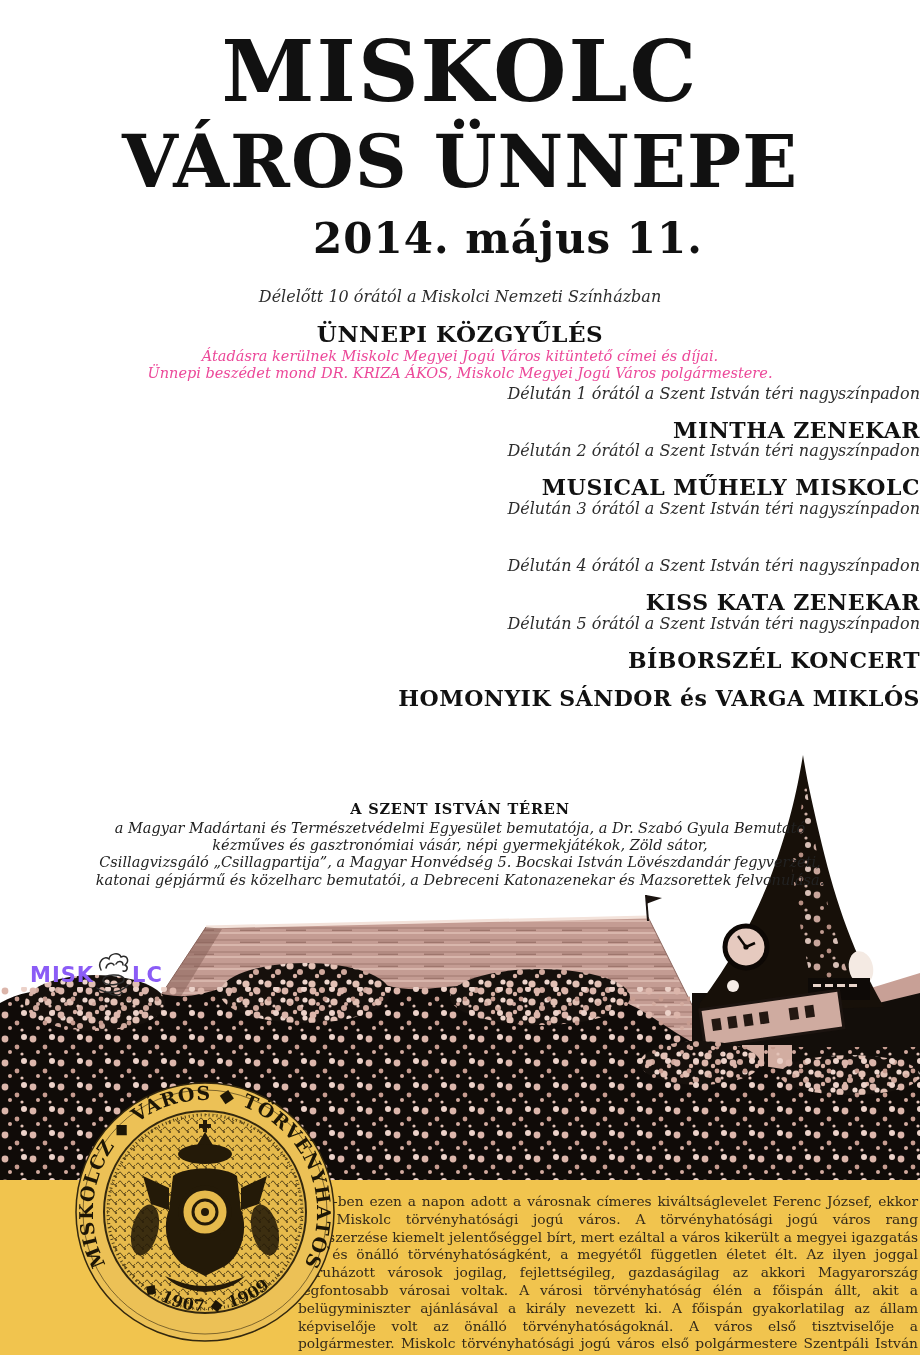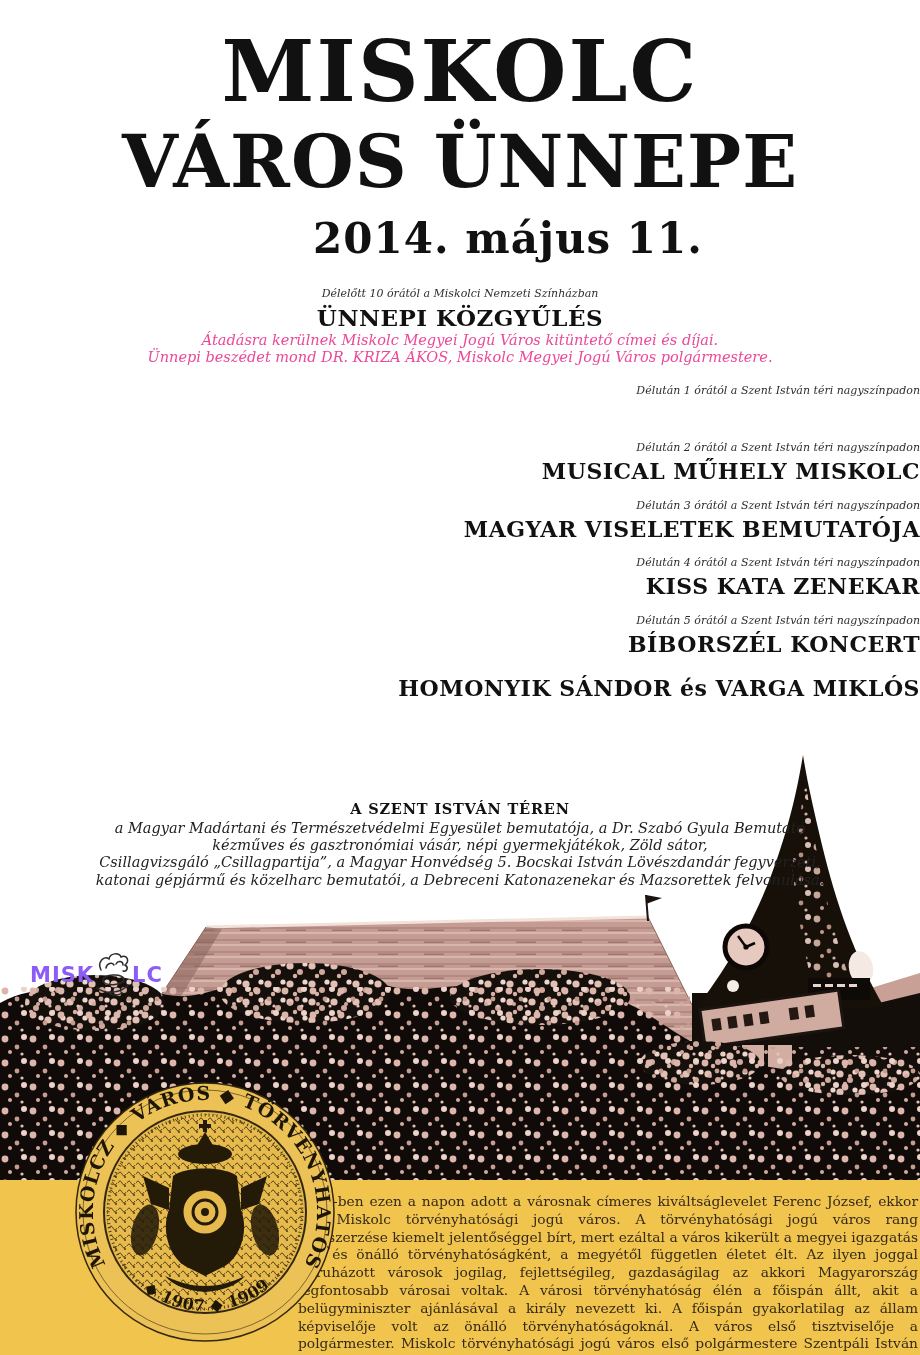--- a/index.html
+++ b/index.html
@@ -2,22 +2,22 @@
 <html><head>
 <meta charset="utf-8">
 <style>
   html,body{margin:0;padding:0;background:#ffffff;}
   .poster{position:relative;width:920px;height:1355px;background:#fff;overflow:hidden;
           font-family:"DejaVu Serif","Liberation Serif",serif;color:#111;}
   .abs{position:absolute;left:0;width:100%;text-align:center;}
   .t1{top:30px;font-size:84px;font-weight:bold;letter-spacing:2px;line-height:1.0;}
   .t2{top:122px;font-size:72px;font-weight:bold;letter-spacing:1px;line-height:1.1;}
   .date{top:214px;font-size:42px;font-weight:bold;letter-spacing:1px;padding-left:48px;}
-  .sub{font-size:11px;font-style:italic;color:#2d2d2d;line-height:1.2;}
-  .head{font-size:22px;font-weight:bold;letter-spacing:.5px;line-height:1.2;margin-top:4px;}
+  .sub{font-size:16px;font-style:italic;color:#2d2d2d;line-height:1.2;}
+  .head{font-size:22px;font-weight:bold;letter-spacing:.5px;line-height:1.2;margin-top:14px;}
   .opening{top:287px;}
   .opening .head{font-size:23px;}
   .detail{font-size:14.5px;font-style:italic;color:#ec4899;line-height:1.2;}
   .event{position:absolute;left:0;width:100%;text-align:right;}
   .e1{top:384px}.e2{top:441px}.e3{top:499px}.e4{top:556px}.e5{top:614px}.e6{top:671px}.e7{top:729px}
   .sq-title{top:800px;font-size:14.5px;font-weight:bold;letter-spacing:.8px;}
   .sq-lines{top:820px;font-size:14.5px;font-style:italic;line-height:17.2px;color:#222;}
   .photo{position:absolute;left:0;top:745px;width:920px;height:435px;display:block;}
   .logo{position:absolute;left:30px;top:952px;display:flex;align-items:center;
         font-family:"DejaVu Sans","Liberation Sans",sans-serif;font-weight:bold;
@@ -115,28 +115,28 @@
 
   <div class="abs opening">
     <div class="sub">Délelőtt 10 órától a Miskolci Nemzeti Színházban</div>
     <div class="head">ÜNNEPI KÖZGYŰLÉS</div>
     <div class="detail">Átadásra kerülnek Miskolc Megyei Jogú Város kitüntető címei és díjai.</div>
     <div class="detail">Ünnepi beszédet mond DR. KRIZA ÁKOS, Miskolc Megyei Jogú Város polgármestere.</div>
   </div>
 
   <div class="event e1">
     <div class="sub">Délután 1 órától a Szent István téri nagyszínpadon</div>
+    <div class="head">MINTHA ZENEKAR</div>
   </div>
   <div class="event e2">
     <div class="sub">Délután 2 órától a Szent István téri nagyszínpadon</div>
     <div class="head">MUSICAL MŰHELY MISKOLC</div>
   </div>
   <div class="event e3">
     <div class="sub">Délután 3 órától a Szent István téri nagyszínpadon</div>
-    <div class="head">MAGYAR VISELETEK BEMUTATÓJA</div>
   </div>
   <div class="event e4">
     <div class="sub">Délután 4 órától a Szent István téri nagyszínpadon</div>
     <div class="head">KISS KATA ZENEKAR</div>
   </div>
   <div class="event e5">
     <div class="sub">Délután 5 órától a Szent István téri nagyszínpadon</div>
     <div class="head">BÍBORSZÉL KONCERT</div>
   </div>
   <div class="event e6">

